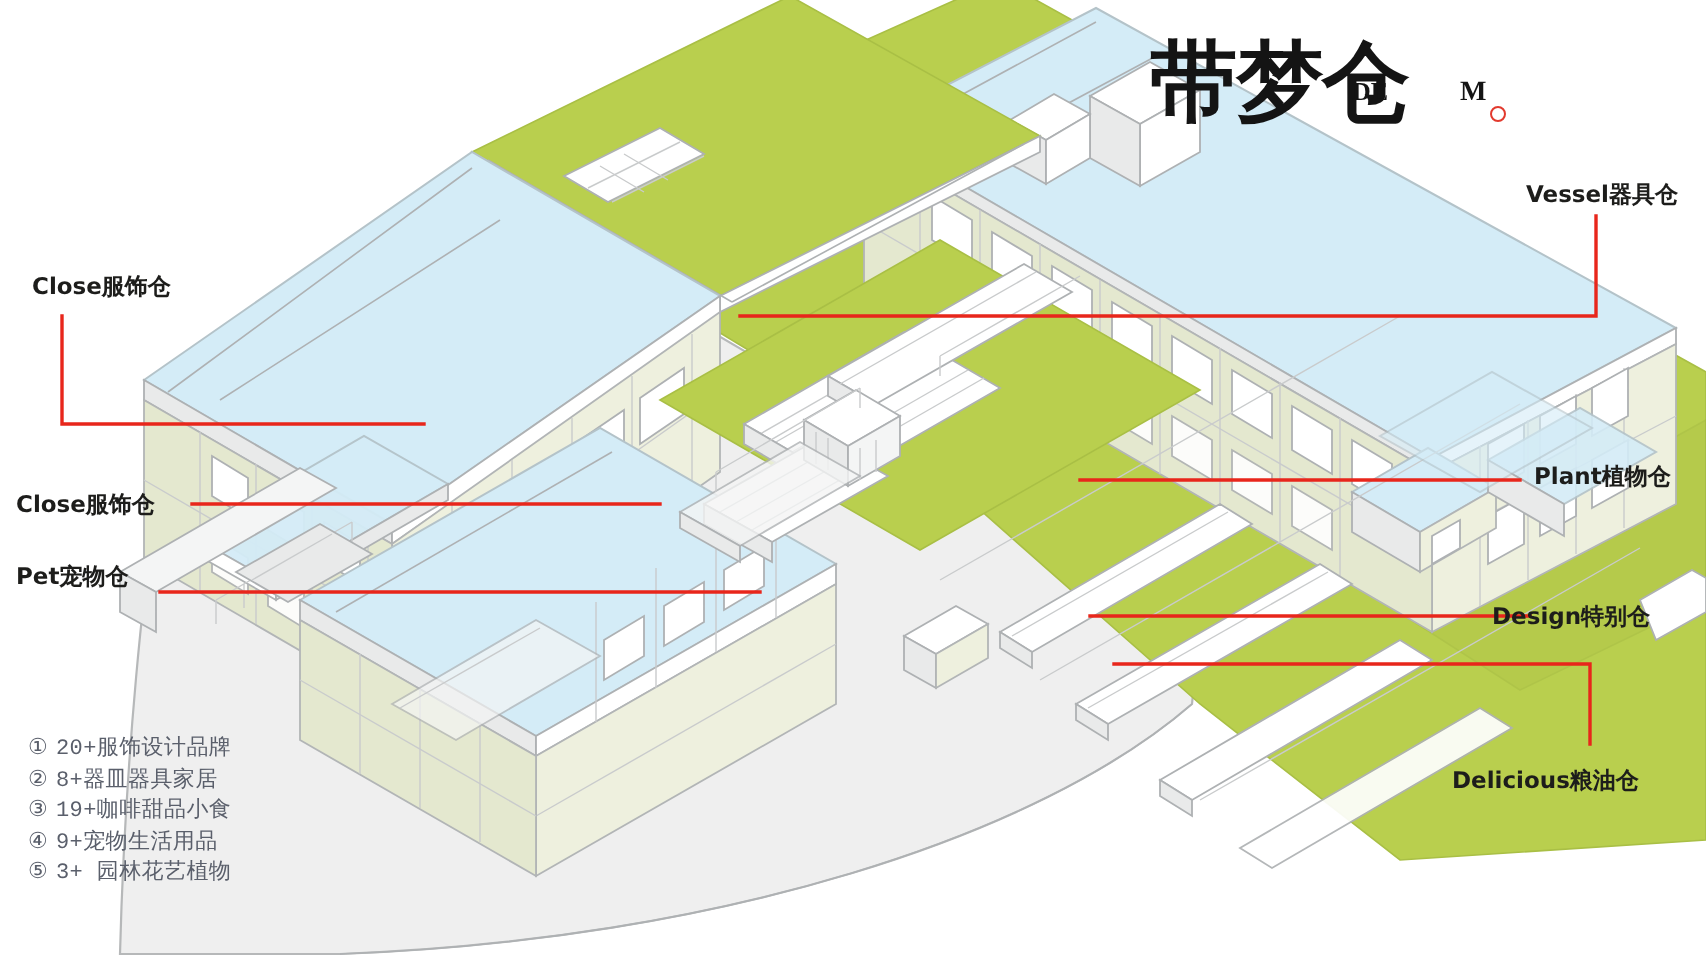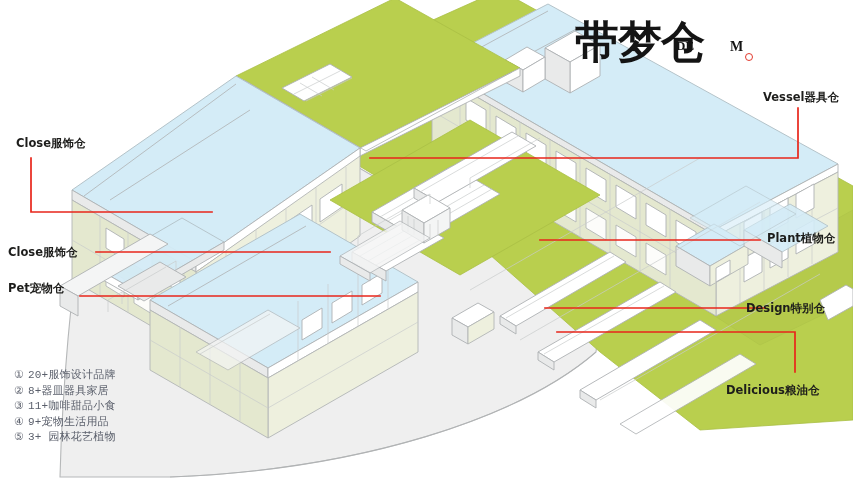--- a/index.html
+++ b/index.html
@@ -369,21 +369,21 @@
   </div>
 
   <div class="legend">
     <span class="legend-row">
       <span class="legend-num">①</span><span>20+服饰设计品牌</span>
     </span>
     <span class="legend-row">
       <span class="legend-num">②</span><span>8+器皿器具家居</span>
     </span>
     <span class="legend-row">
-      <span class="legend-num">③</span><span>11+咖啡甜品小食</span>
+      <span class="legend-num">③</span><span>19+咖啡甜品小食</span>
     </span>
     <span class="legend-row">
       <span class="legend-num">④</span><span>9+宠物生活用品</span>
     </span>
     <span class="legend-row">
       <span class="legend-num">⑤</span><span>3+ 园林花艺植物</span>
     </span>
   </div>
 
 </div>

